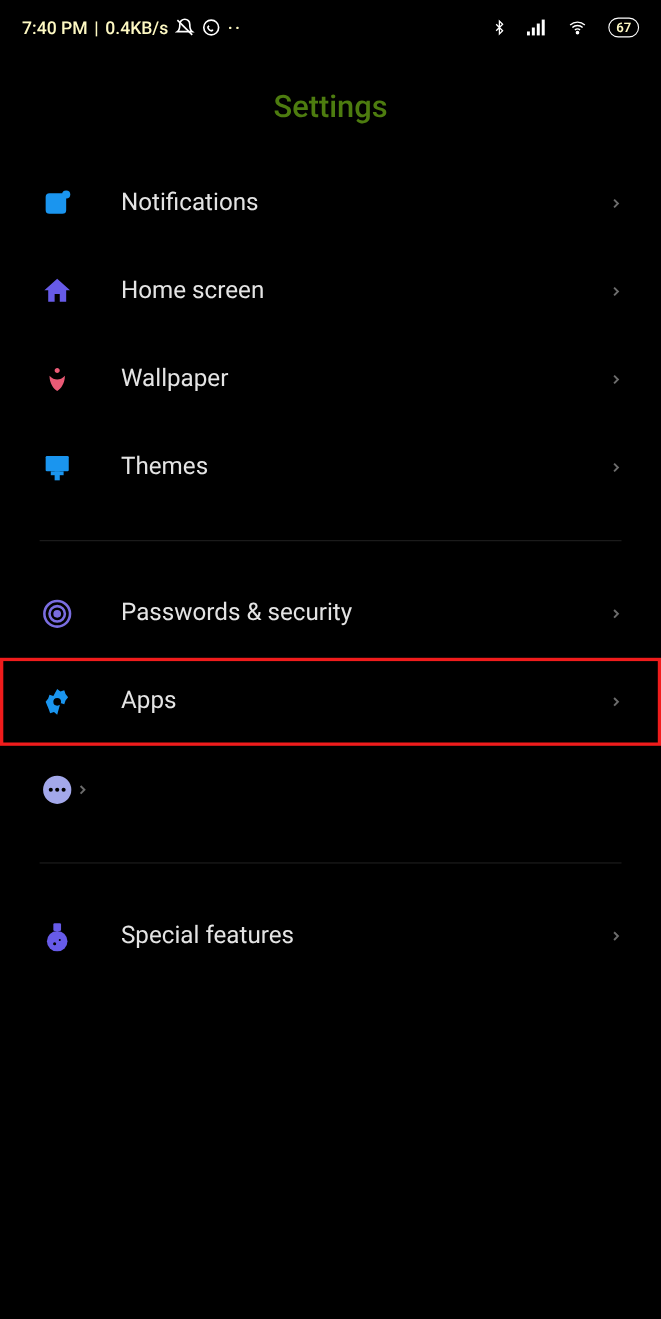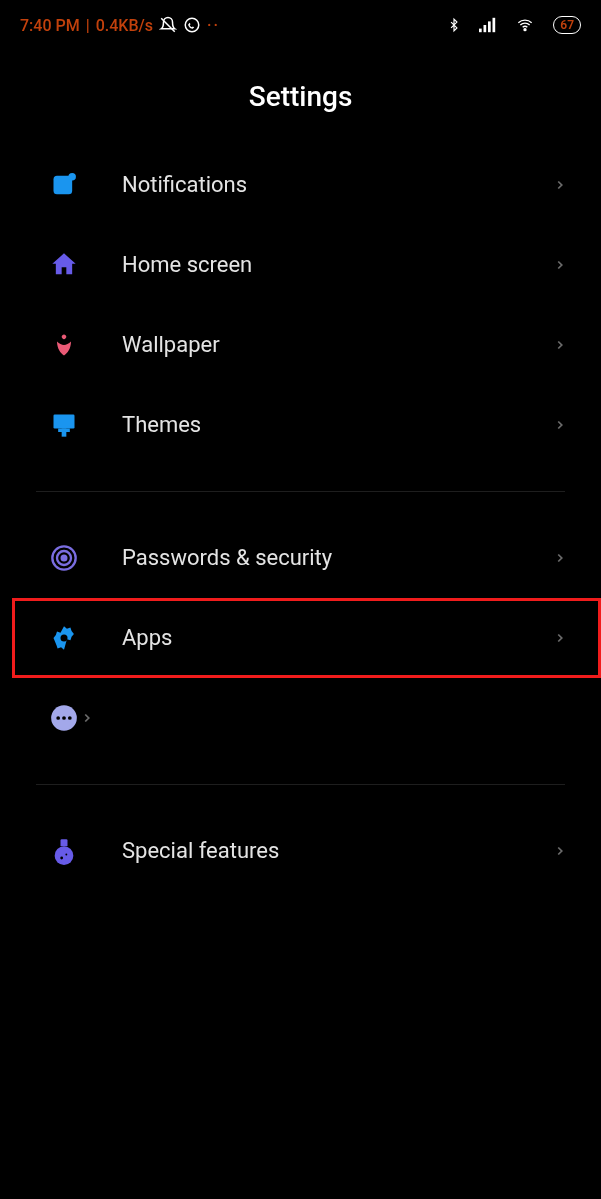--- a/index.html
+++ b/index.html
@@ -12,21 +12,21 @@
     overflow: hidden;
     position: relative;
   }
   .status-bar {
     height: 50px;
     display: flex;
     align-items: center;
     justify-content: space-between;
     padding: 0 20px;
     font-size: 16px;
-    color: #c2410c;
+    color: #fef9c3;
     font-weight: 500;
   }
   .status-left {
     display: flex;
     align-items: center;
     gap: 6px;
   }
   .status-right {
     display: flex;
     align-items: center;
@@ -39,37 +39,36 @@
     padding: 0 6px;
     font-size: 12px;
     font-weight: 600;
     height: 18px;
     display: flex;
     align-items: center;
   }
   .page-title {
     text-align: center;
     font-size: 28px;
-    color: #ffffff;
+    color: #4d7c0f;
     font-weight: 500;
     margin-top: 30px;
     margin-bottom: 32px;
   }
   .settings-list { }
   .group-divider {
     height: 1px;
     background: #1e1e1e;
     margin: 26px 36px 26px 36px;
   }
   .row {
     display: flex;
     align-items: center;
     padding: 24px 28px 24px 36px;
     cursor: pointer;
-    margin-left: 12px;
   }
   .row.highlighted {
     border: 3px solid #f01c1c;
     padding: 21px 25px 21px 33px;
     justify-content: space-between;
   }
   .row-icon {
     width: 32px;
     height: 32px;
     flex: 0 0 32px;

